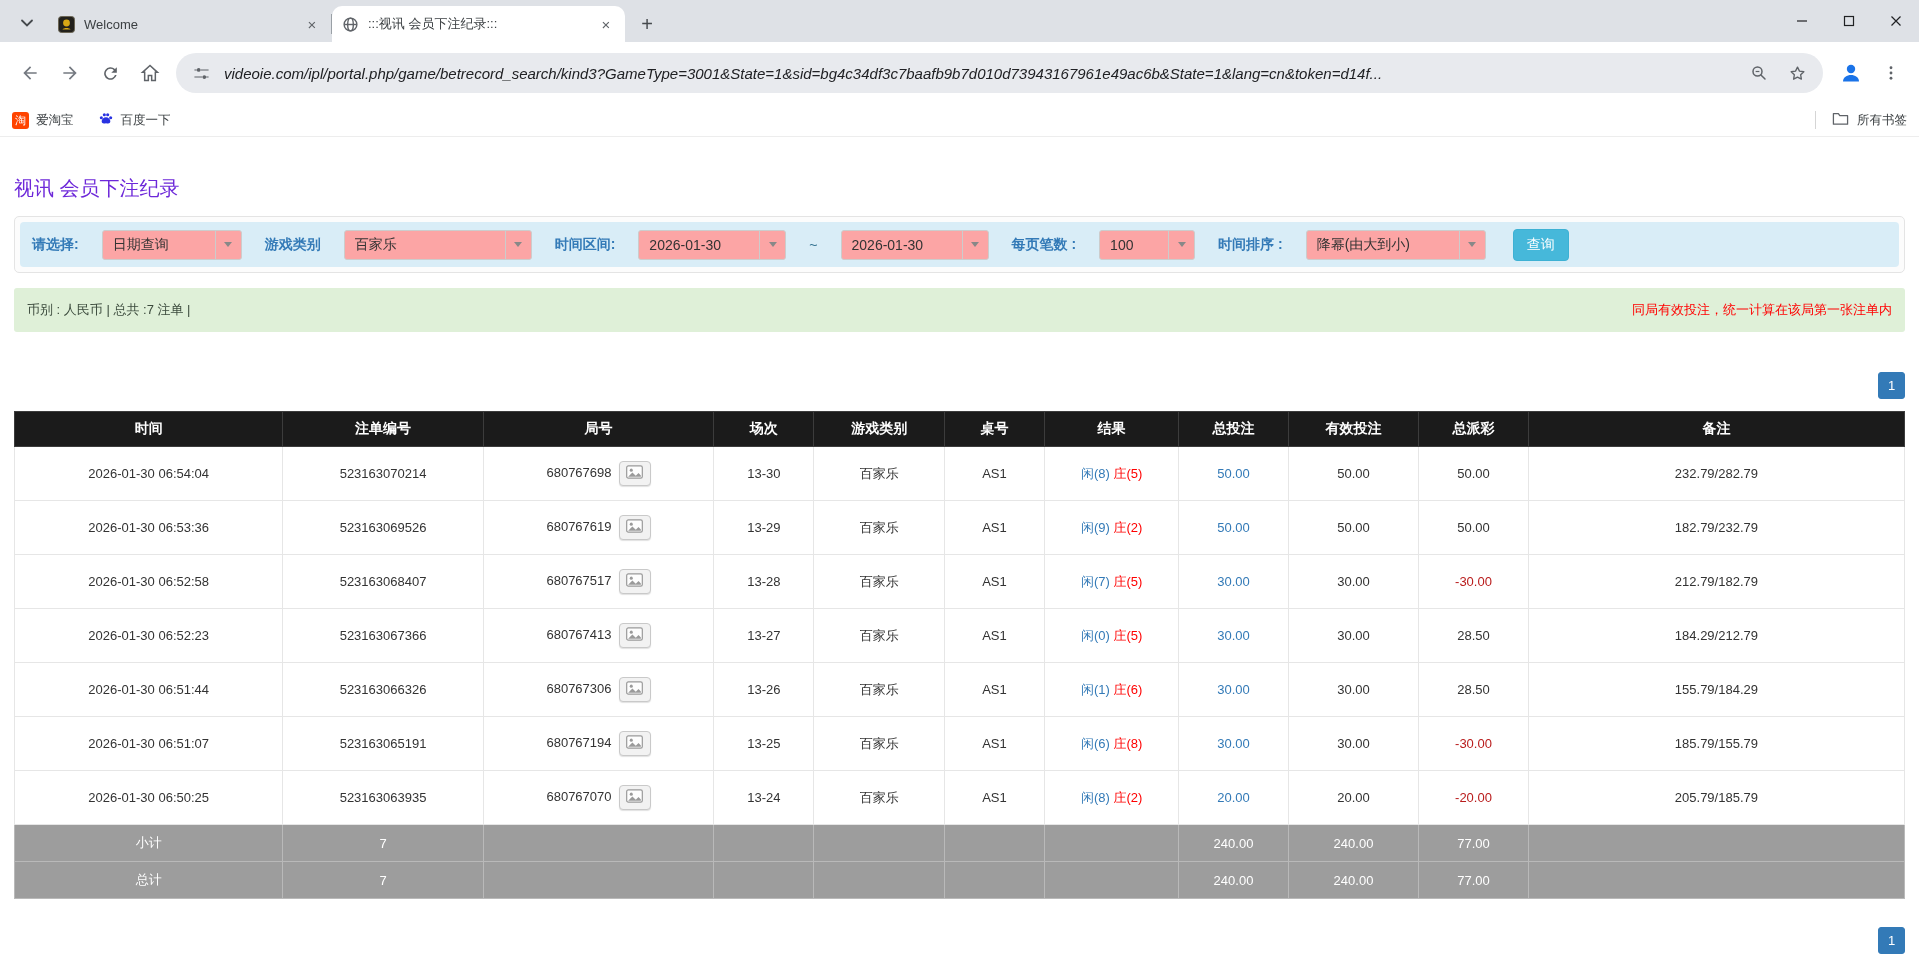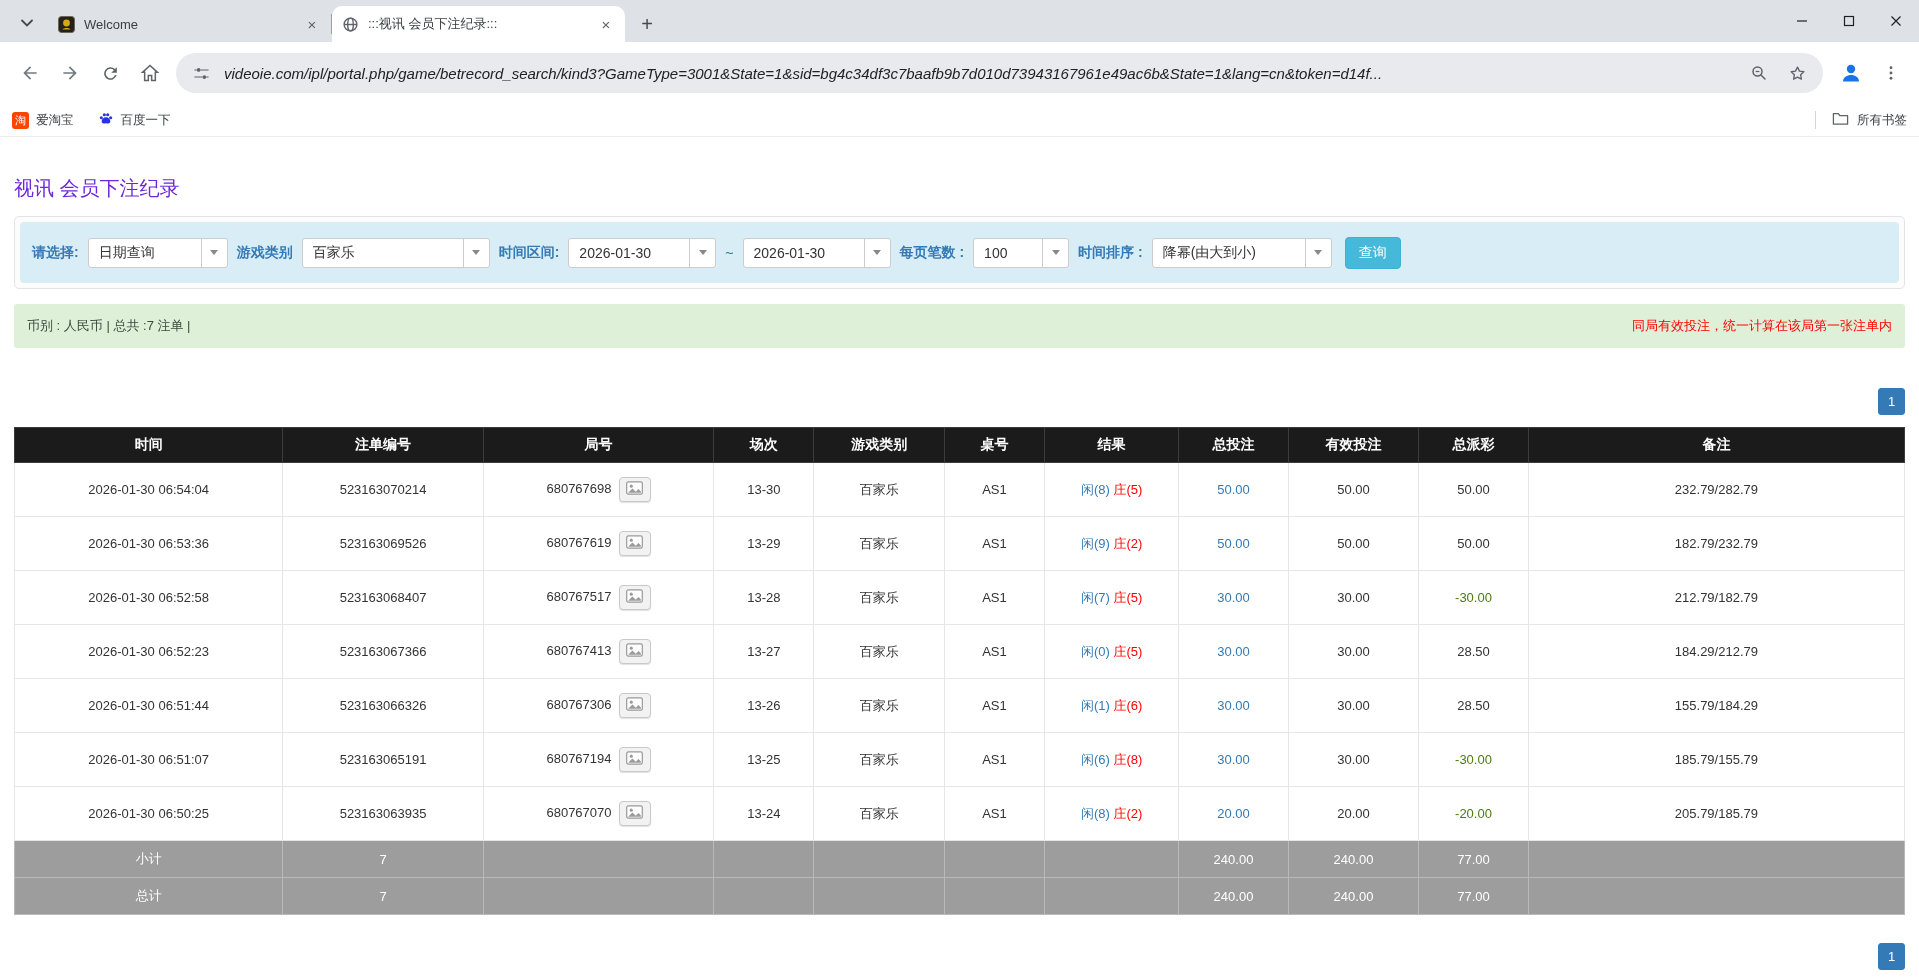--- a/index.html
+++ b/index.html
@@ -34,24 +34,24 @@
   .bm { display:flex; align-items:center; gap:7px; font-size:12.5px; color:#3c4043; margin-right:24px; cursor:pointer; }
   .bm-ico-taobao { width:17px; height:17px; background:#ff4400; border-radius:3px; color:#fff; font-size:11px; display:flex; align-items:center; justify-content:center; }
   .bm-right { margin-left:auto; display:flex; align-items:center; gap:8px; }
   .bm-divider { width:1px; height:18px; background:#d5d5d5; margin-right:8px; }
 
   
   .content { padding:0 14px; background:#fff; }
   .page-title { font-size:20px; color:#6d28d9; font-weight:500; margin:38px 0 14px; }
 
   .filter-panel { border:1px solid #e4e4e4; border-radius:5px; padding:5px; background:#fcfcfc; }
-  .filter-bar { background:#d9edf7; border-radius:4px; height:61px; display:flex; align-items:center; padding:0 12px; gap:9px; }
+  .filter-bar { background:#d9edf7; border-radius:4px; height:45px; display:flex; align-items:center; padding:0 12px; gap:23px; }
   .flabel { color:#337ab7; font-weight:bold; font-size:14px; white-space:nowrap; }
   .tilde { color:#31708f; font-size:14px; }
-  .combo { background:#ffffff; border:1px solid #ccc; border-radius:3px; height:30px; display:flex; align-items:center; cursor:pointer; }
+  .combo { background:#fca5a5; border:1px solid #ccc; border-radius:3px; height:30px; display:flex; align-items:center; cursor:pointer; }
   .combo .val { padding:0 10px; font-size:14px; color:#333; flex:1; white-space:nowrap; }
   .combo .arrowbox { width:26px; height:100%; border-left:1px solid #ccc; display:flex; align-items:center; justify-content:center; }
   .tri { width:0; height:0; border-left:4px solid transparent; border-right:4px solid transparent; border-top:5px solid #888; }
   .w1{width:140px}.w2{width:188px}.w3{width:148px}.w4{width:148px}.w5{width:96px}.w6{width:180px}
   .btn-search { background:#46b8da; color:#fff; border:1px solid #3db1d4; border-radius:4px; height:32px; padding:0 13px; font-size:14px; cursor:pointer; margin-left:4px; }
 
   .summary { margin-top:15px; background:#dff0d8; border-radius:3px; height:44px; display:flex; align-items:center; justify-content:space-between; padding:8px 13px; font-size:13px; }
   .summary-left { color:#3b4a3c; }
   .summary-right { color:#ff0000; }
 
@@ -59,21 +59,21 @@
   .pager-row.bottom { margin:28px 0 0; }
   .page-btn { min-width:27px; height:27px; background:#337ab7; border:1px solid #337ab7; color:#fff; border-radius:3px; display:flex; align-items:center; justify-content:center; font-size:13px; cursor:pointer; }
 
   table.bet-table { width:100%; border-collapse:collapse; table-layout:fixed; }
   .bet-table thead th { background:#1b1b1b; color:#fff; font-weight:bold; height:35px; font-size:14px; border:1px solid #3c3c3c; text-align:center; }
   .bet-table tbody td { height:54px; text-align:center; color:#333; font-size:13px; border:1px solid #e6e6e6; background:#fff; }
   .bet-table .footrow td { background:#9d9d9d; color:#fff; height:37px; font-size:13px; border:1px solid #b9b9b9; text-align:center; }
   .res-player { color:#337ab7; }
   .res-banker { color:#ff0000; }
   .cell-link { color:#337ab7; cursor:pointer; }
-  .neg { color:#4d7c0f; }
+  .neg { color:#b91c1c; }
   .round-icon-btn { display:inline-flex; width:32px; height:25px; background:#f2f2f2; border:1px solid #c9c9c9; border-radius:4px; align-items:center; justify-content:center; margin-left:7px; vertical-align:middle; cursor:pointer; box-shadow:0 1px 1px rgba(0,0,0,0.12); }
 </style>
 </head>
 <body>
 
 <div class="screen">
 
   <div class="tabstrip">
     <div class="tabsearch">
       <span>

